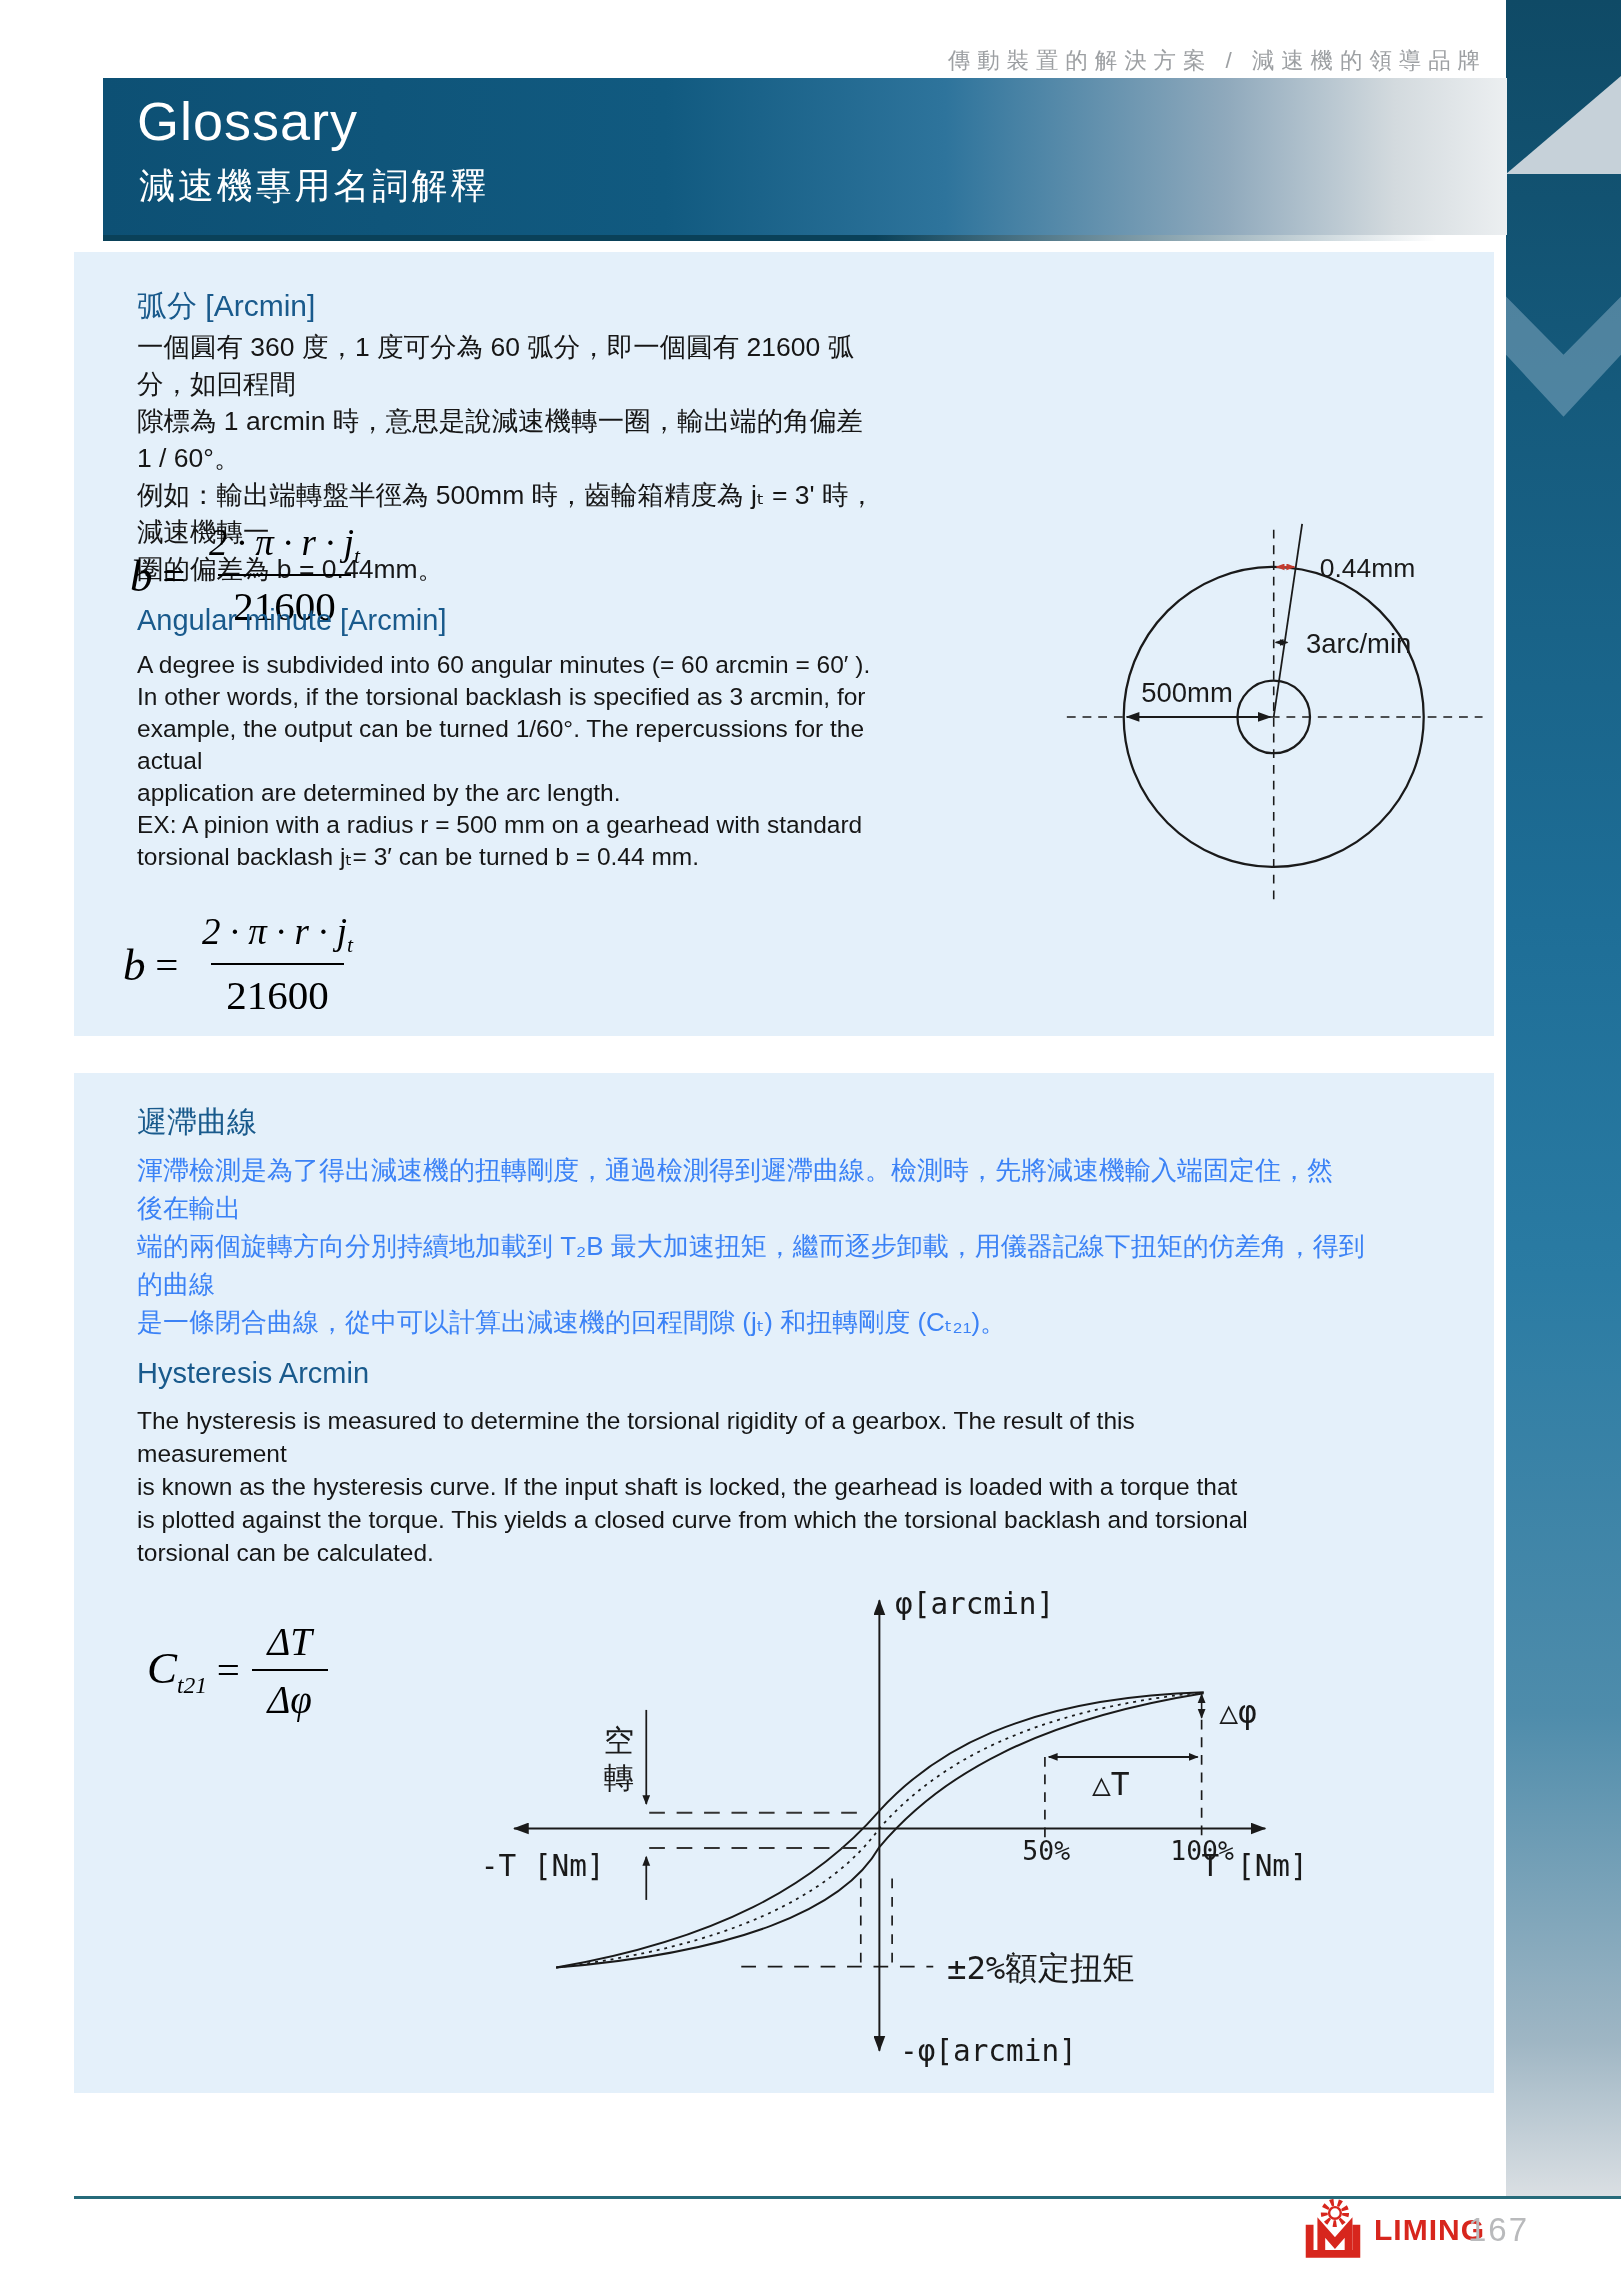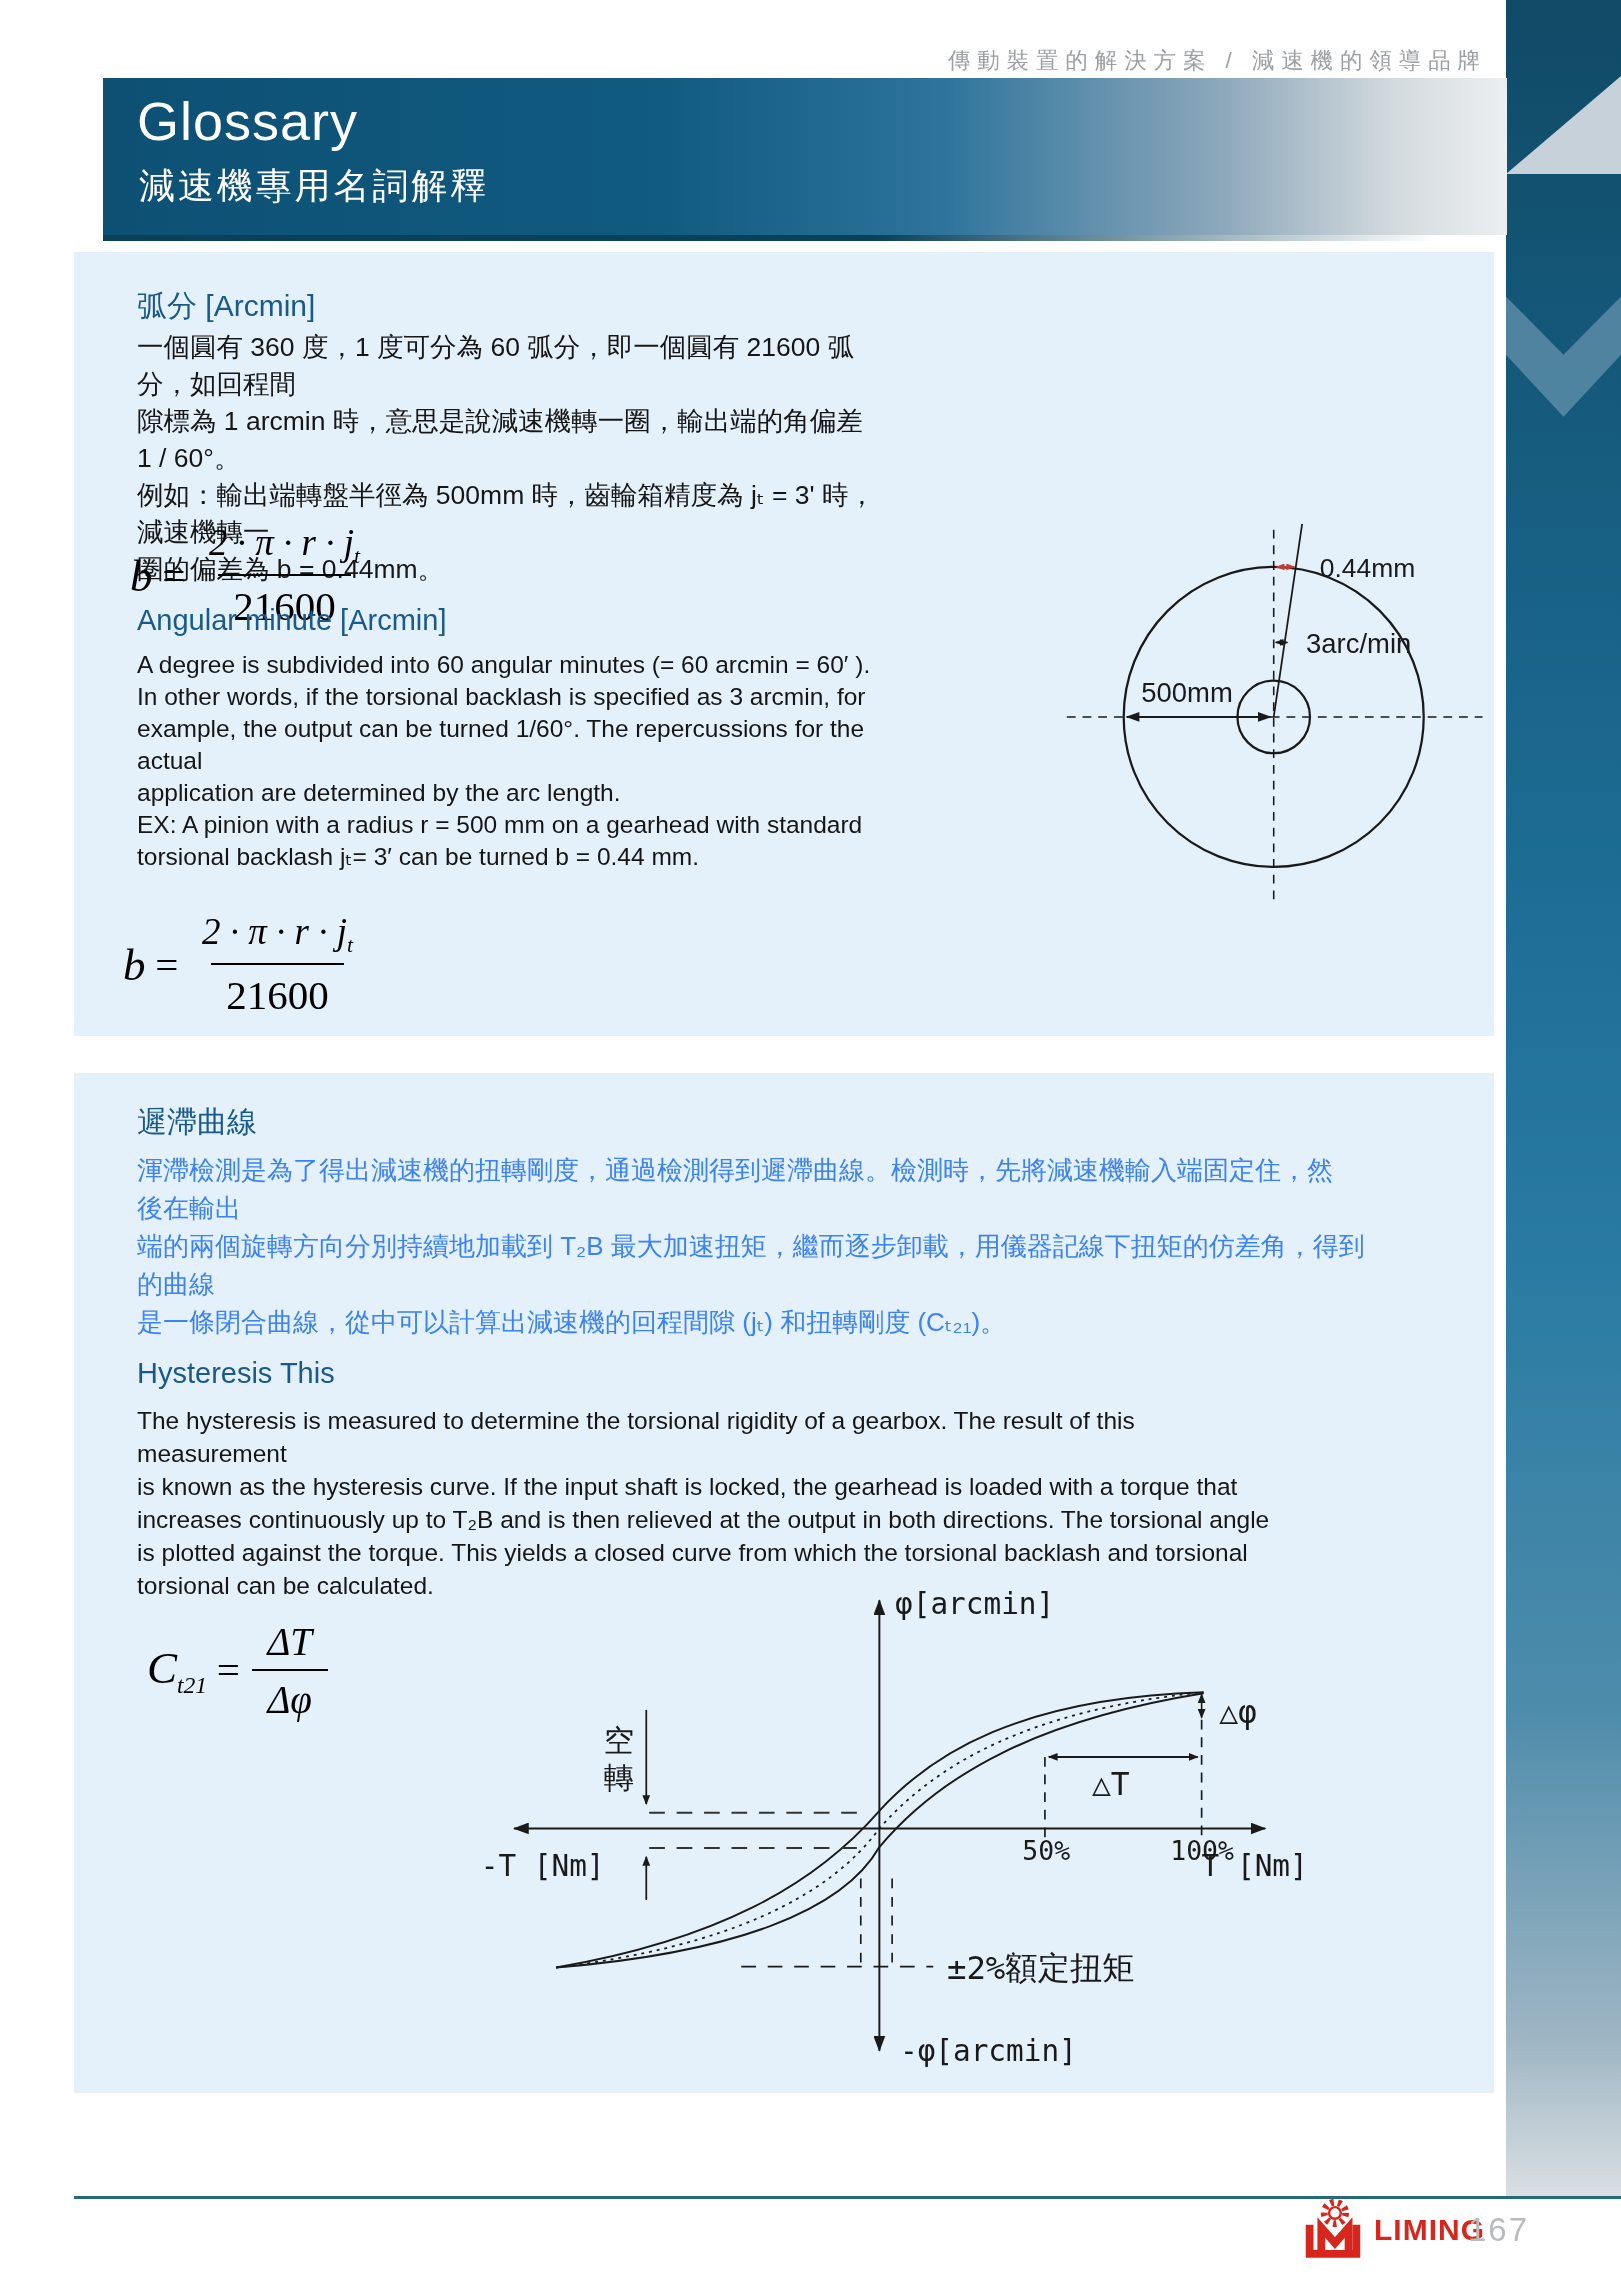--- a/index.html
+++ b/index.html
@@ -142,27 +142,26 @@
   <div class="abs h-blue" style="left:137px;top:1102px;">遲滯曲線</div>
 
   <div class="abs body-zh2" style="left:137px;top:1151px;width:1343px;">
     <div>渾滯檢測是為了得出減速機的扭轉剛度，通過檢測得到遲滯曲線。檢測時，先將減速機輸入端固定住，然</div>
     <div>後在輸出</div>
     <div>端的兩個旋轉方向分別持續地加載到 T₂B 最大加速扭矩，繼而逐步卸載，用儀器記線下扭矩的仿差角，得到</div>
     <div>的曲線</div>
     <div>是一條閉合曲線，從中可以計算出減速機的回程間隙 (jₜ) 和扭轉剛度 (Cₜ₂₁)。</div>
   </div>
 
-  <div class="abs h-blue" style="left:137px;top:1357px;font-size:29px;">Hysteresis This</div>
+  <div class="abs h-blue" style="left:137px;top:1357px;font-size:29px;">Hysteresis Arcmin</div>
 
   <div class="abs body-en2" style="left:137px;top:1404px;width:1343px;">
     <div>The hysteresis is measured to determine the torsional rigidity of a gearbox.  The result of this</div>
     <div>measurement</div>
     <div>is known as the hysteresis curve.  If the input shaft is locked, the gearhead is loaded with a torque that</div>
-    <div>increases continuously up to T₂B and is then relieved at the output in both directions.  The torsional angle</div>
     <div>is plotted against the torque.  This yields a closed curve from which the torsional backlash and torsional</div>
     <div>torsional can be calculated.</div>
   </div>
 
   <div class="abs formula" style="left:147px;top:1619px;">
     <span class="lhs"><span>C</span><sub>t21</sub></span>
     <span class="eq">=</span>
     <span class="frac greek">
       <span class="num">ΔT</span>
       <span class="den">Δφ</span>

